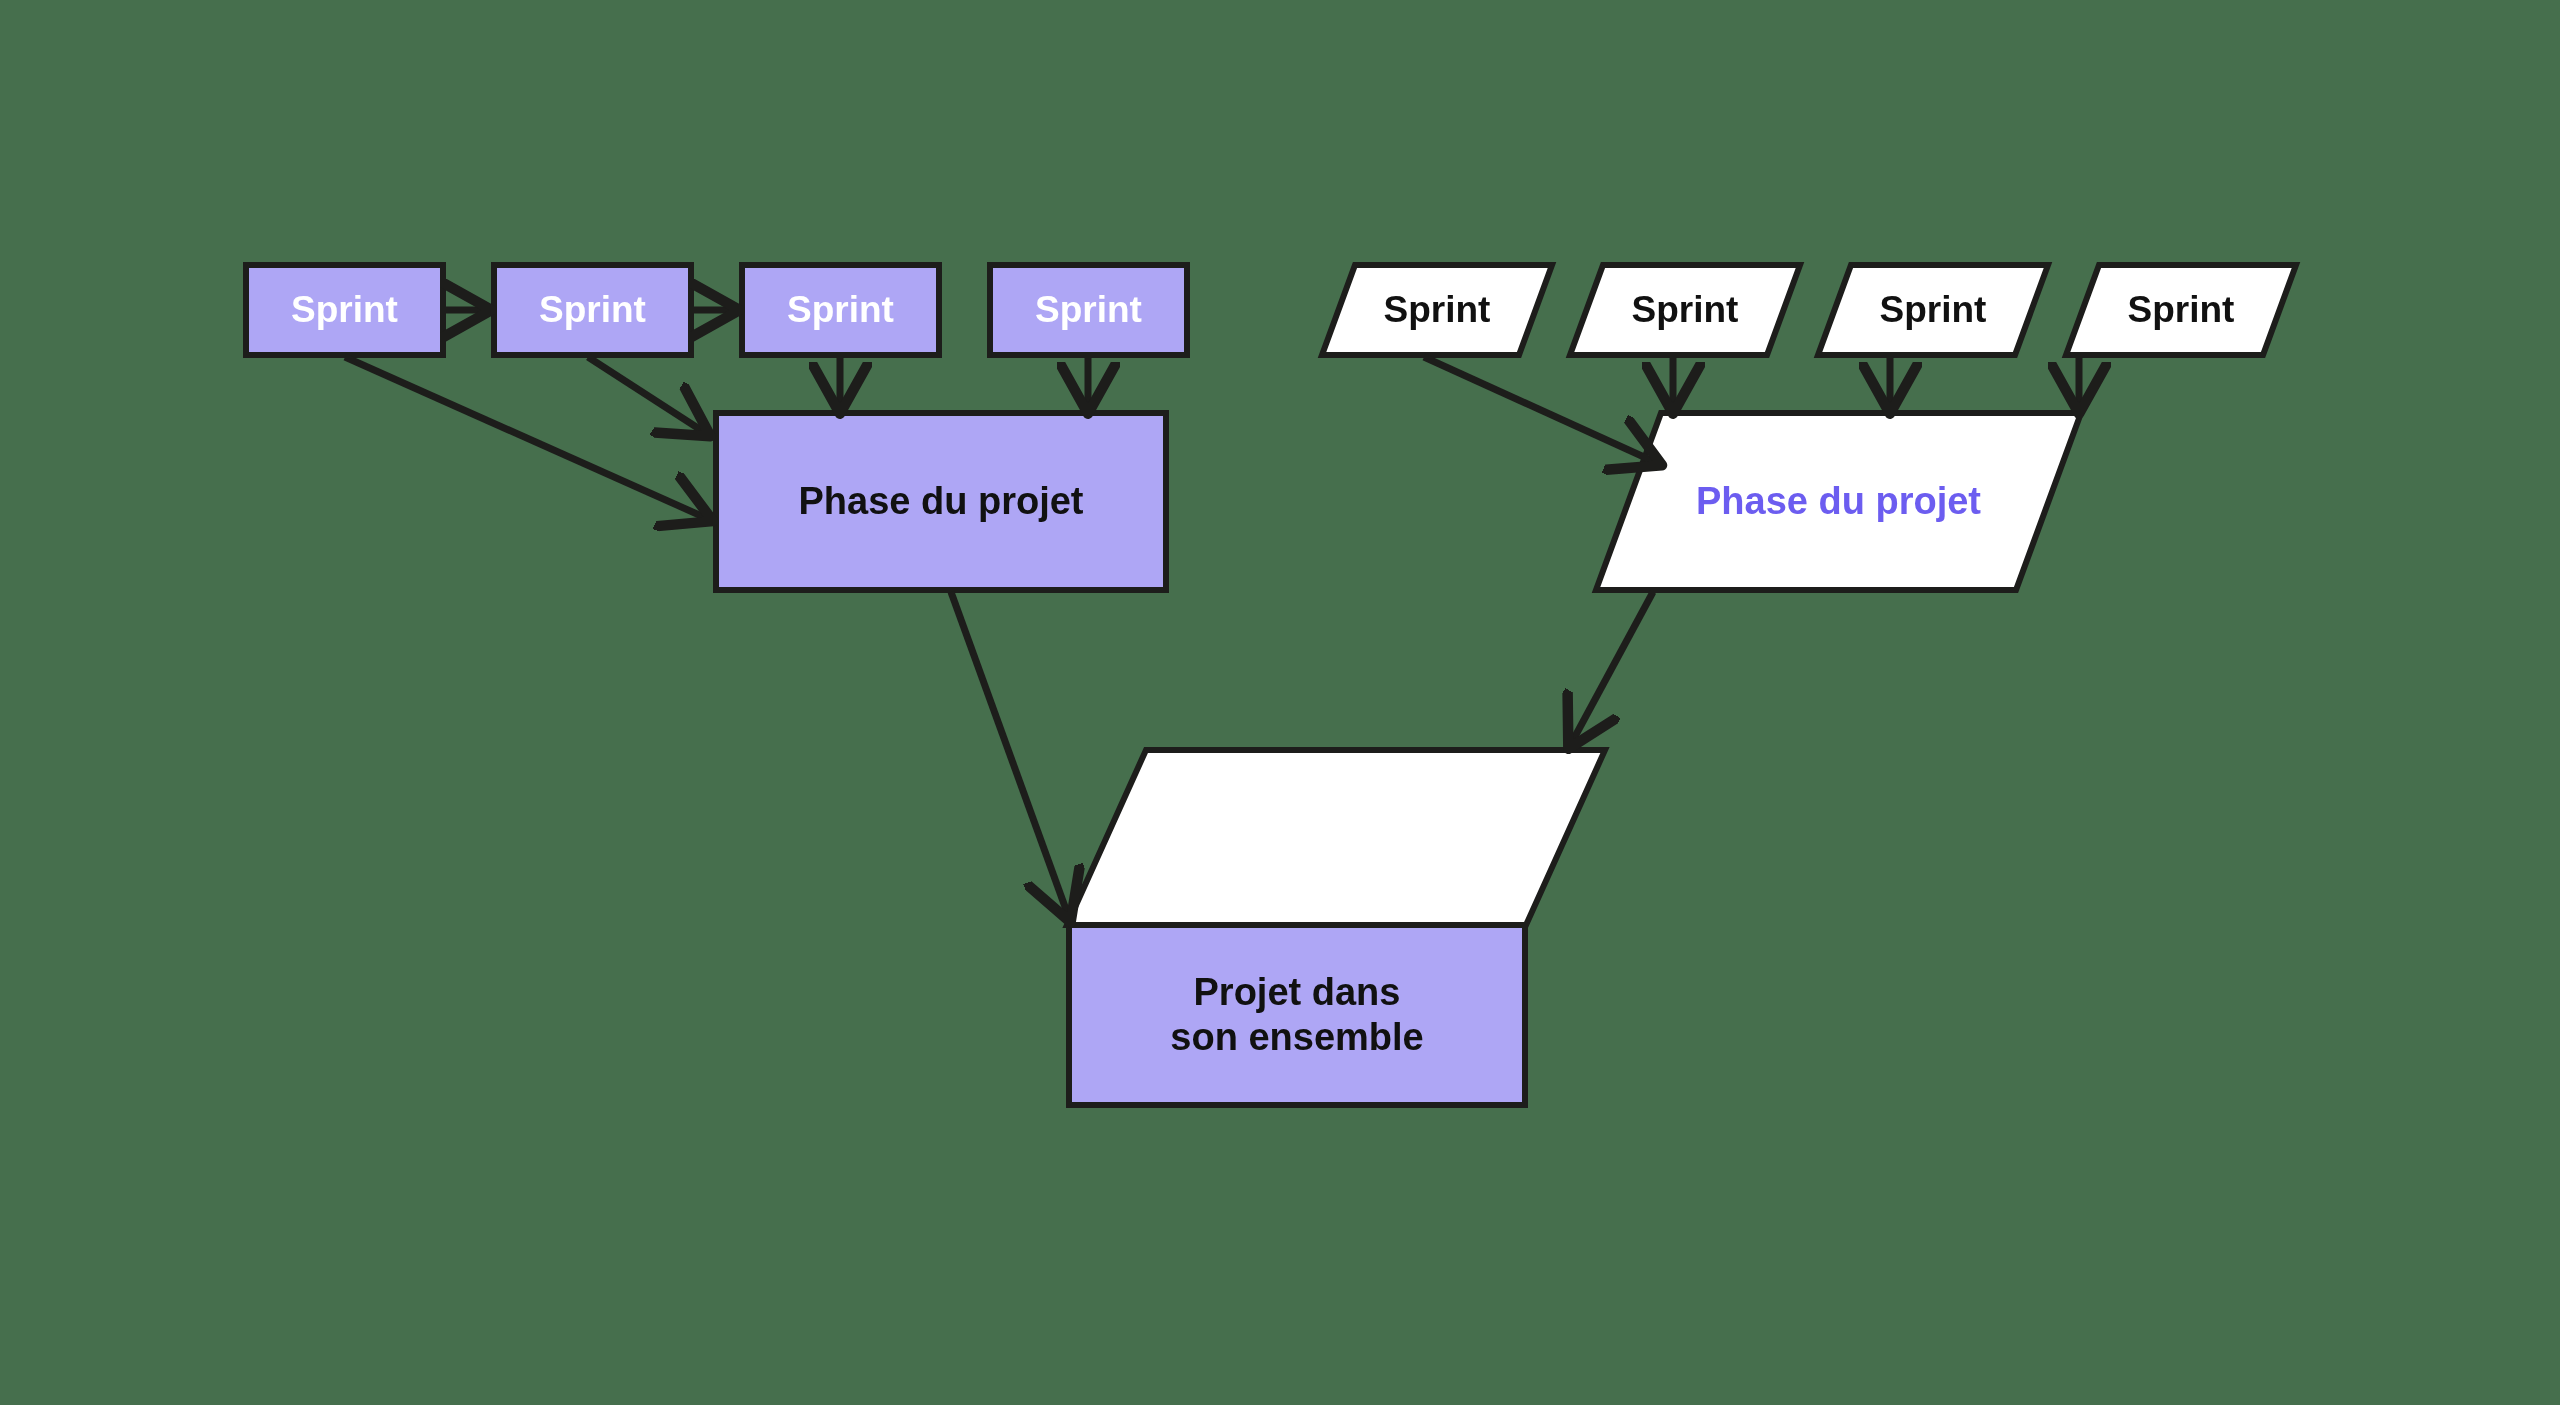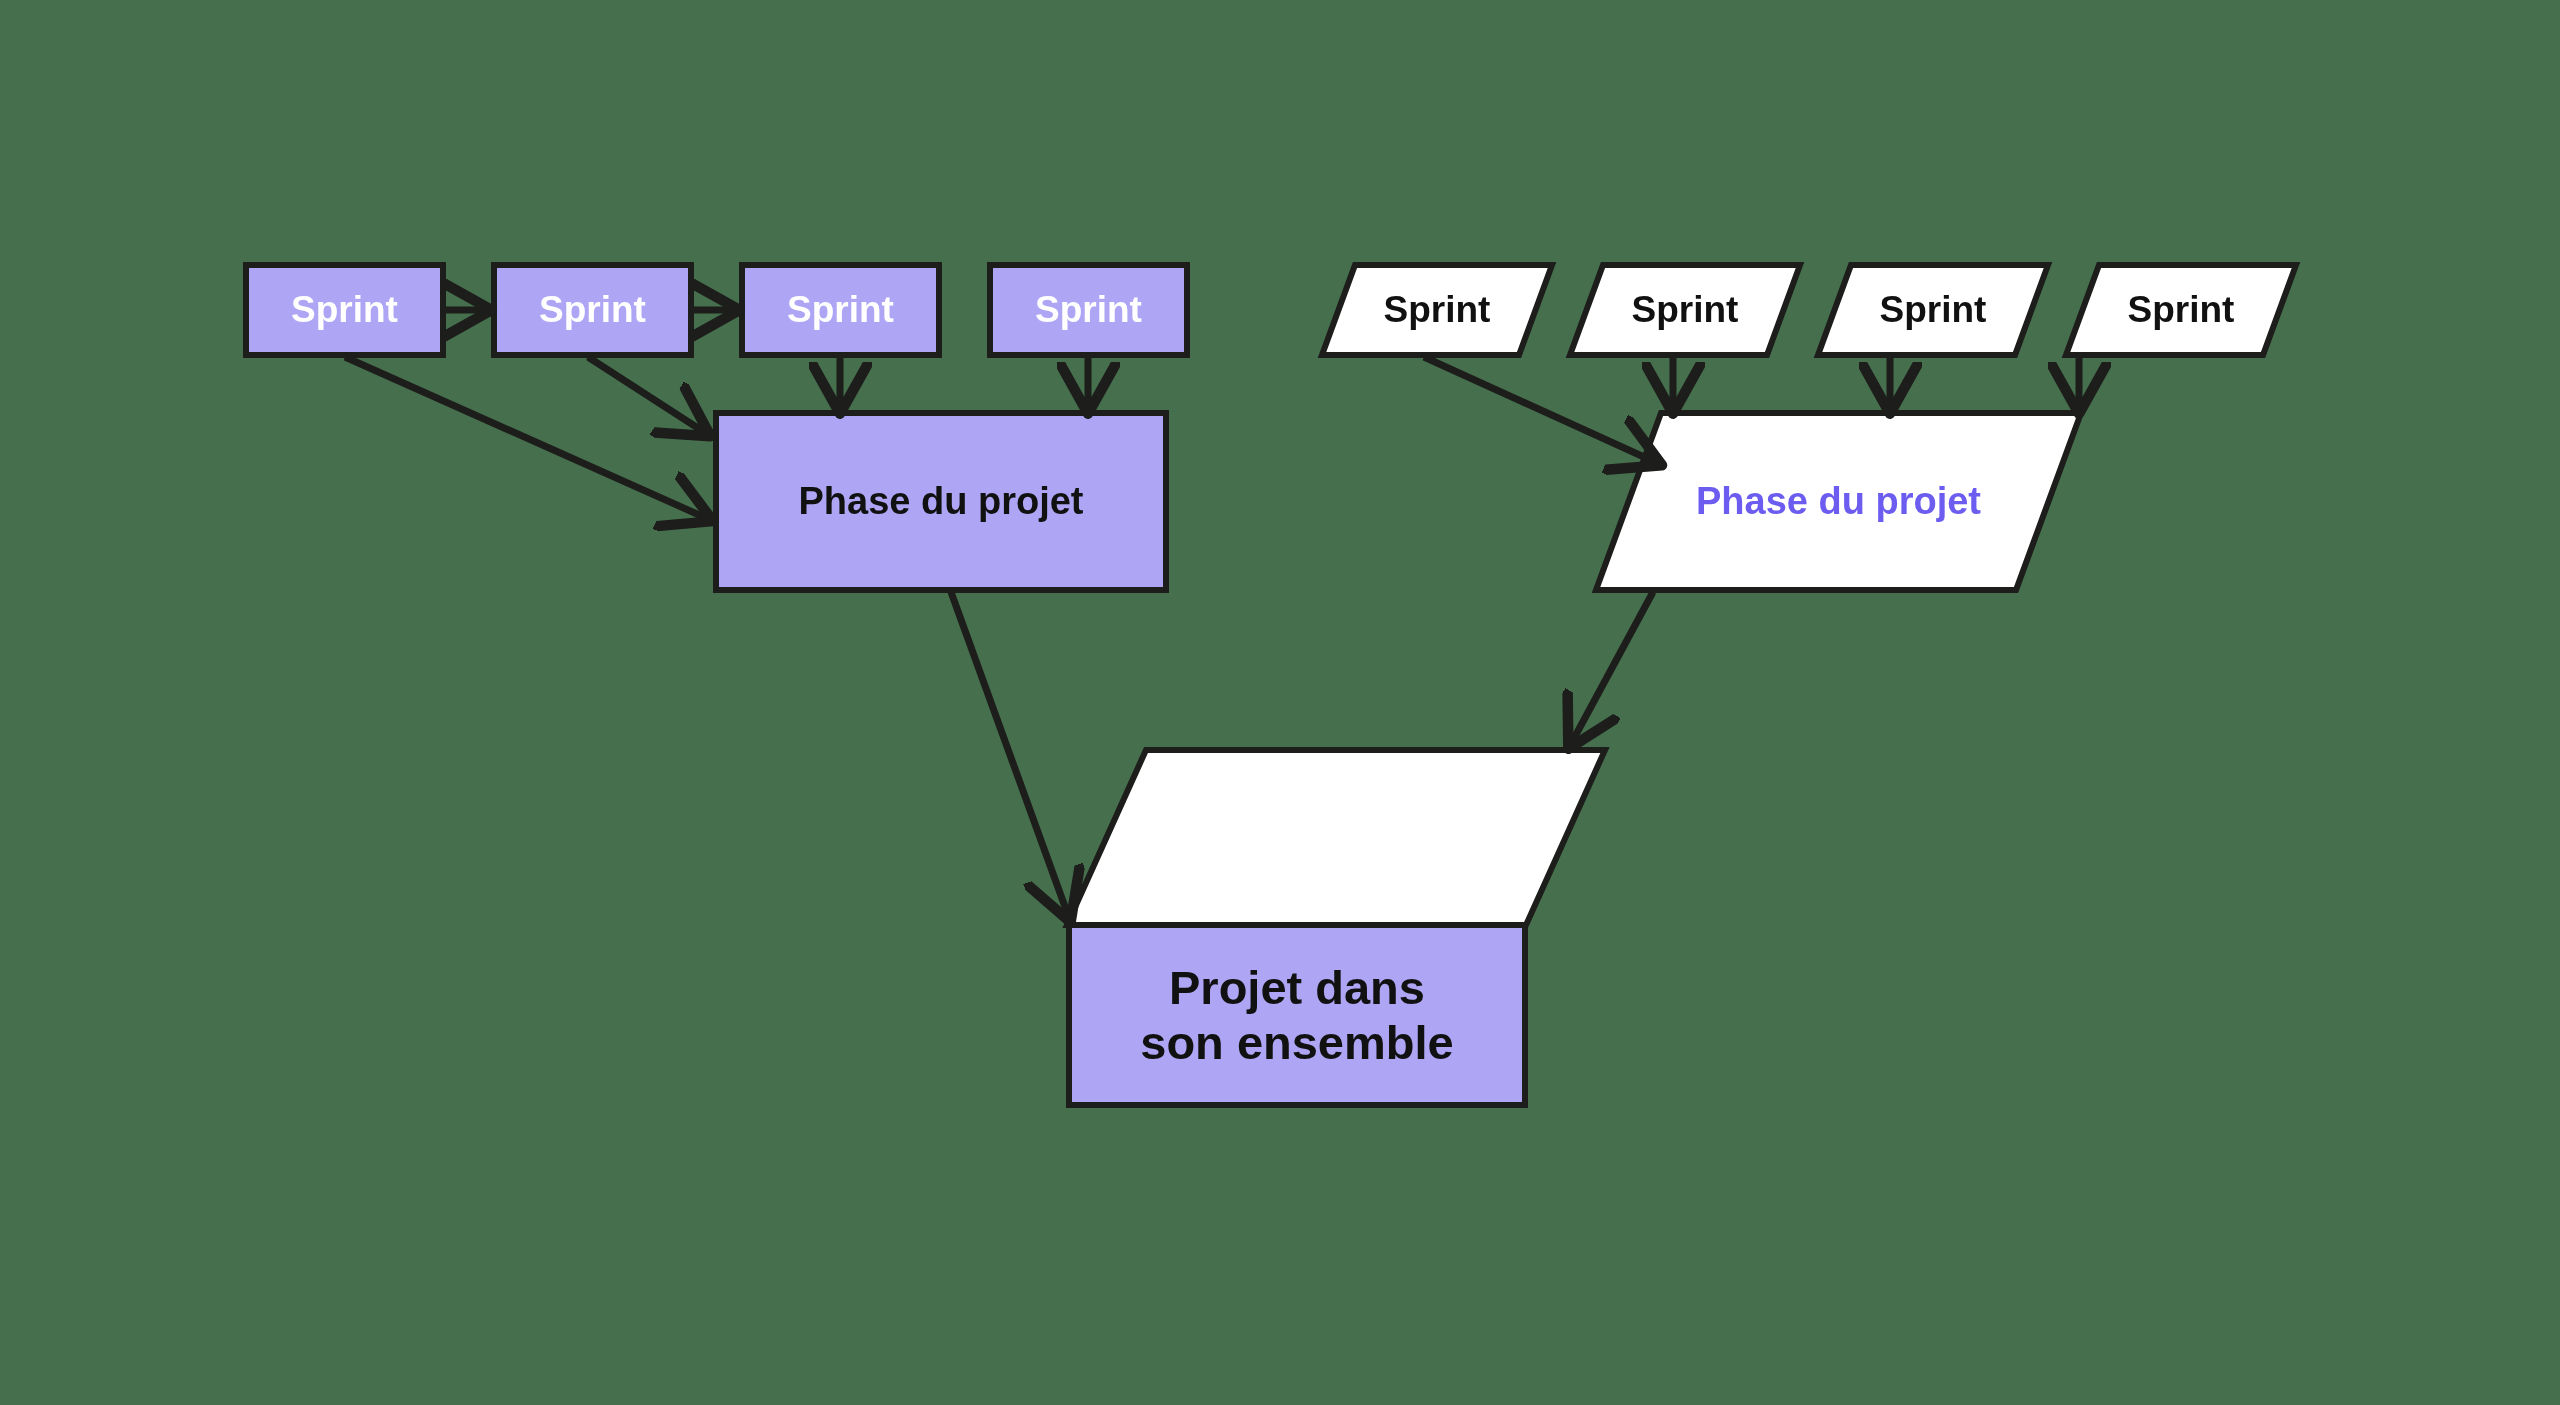--- a/index.html
+++ b/index.html
@@ -45,21 +45,21 @@
   .phase-label-left {
     color: #111111;
     font-size: 38px;
   }
   .phase-label-right {
     color: #6c5df0;
     font-size: 38px;
   }
   .overall-label {
     color: #111111;
-    font-size: 47px;
+    font-size: 38px;
   }
 </style>
 </head>
 <body style="background: rgb(70, 111, 77);">
 
 <div id="stage" style="background: rgb(70, 111, 77);">
 
   <svg id="diagram-svg" viewBox="0 0 2560 1405">
     <defs>
       <marker id="arrowhead" markerWidth="9" markerHeight="9" refX="6.3" refY="4.5" orient="auto" markerUnits="strokeWidth">

